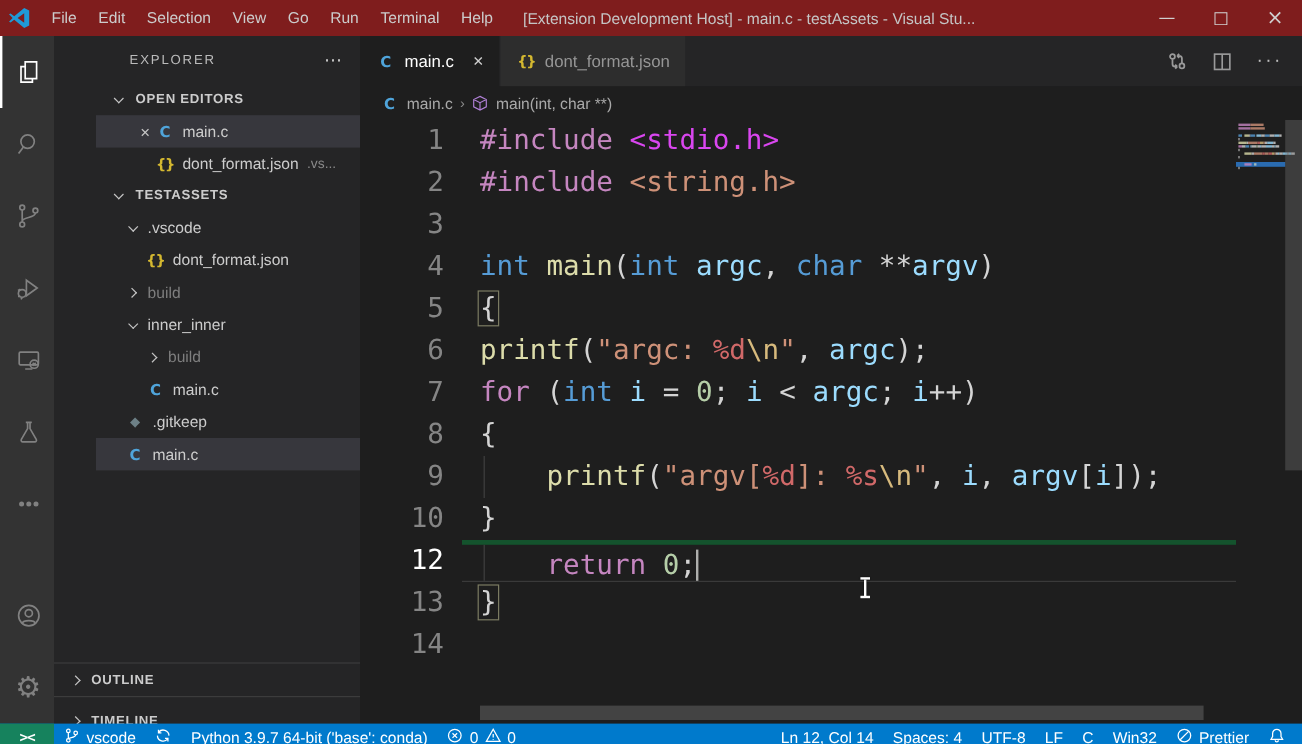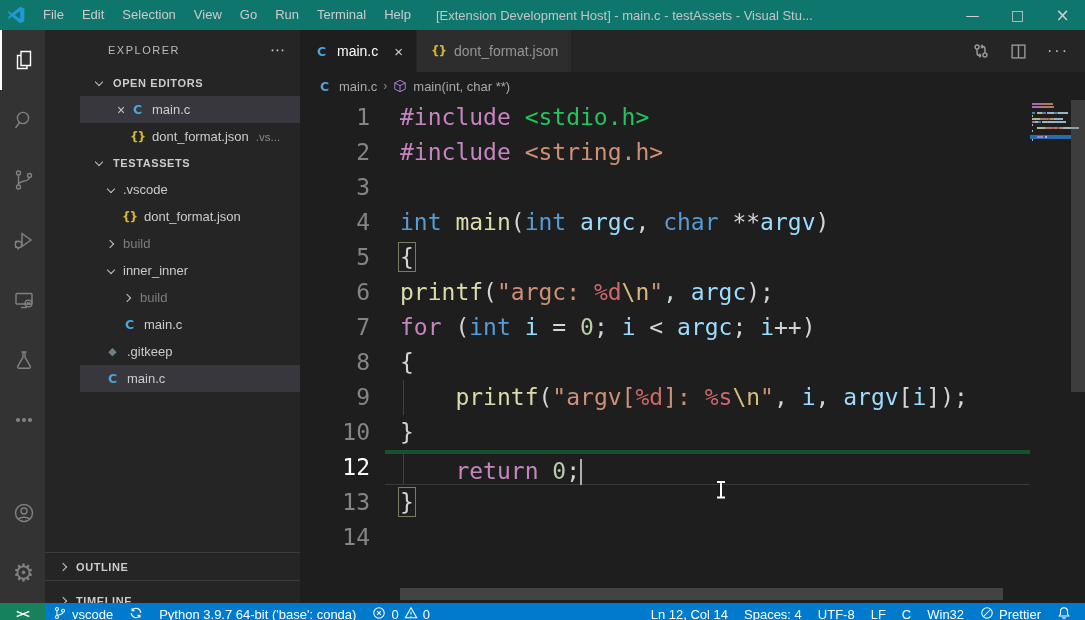--- a/index.html
+++ b/index.html
@@ -1,21 +1,21 @@
 <!DOCTYPE html>
 <html><head>
 <meta charset="utf-8">
 <style>
   * { margin:0; padding:0; box-sizing:border-box; }
   html,body { width:1085px; height:620px; overflow:hidden; background:#1e1e1e; }
   #app { position:relative; width:1085px; height:620px; background:#1e1e1e;
          font-family:"Liberation Sans", sans-serif; color:#ccc; overflow:hidden; }
 
   
-  .titlebar { position:absolute; top:0; left:0; right:0; height:30px; background:#0f766e;
+  .titlebar { position:absolute; top:0; left:0; right:0; height:30px; background:#7f1d1d;
               display:flex; align-items:center; font-size:13px; color:#cccccc; }
   .vslogo { width:20px; height:20px; margin:0 8px 0 6px; flex:none; }
   .menu-item { padding:0 9px; height:30px; line-height:30px; cursor:default; }
   .win-title { margin-left:16px; color:#c5c5c5; white-space:nowrap; overflow:hidden; }
   .win-controls { margin-left:auto; display:flex; height:30px; }
   .win-btn { width:45px; height:30px; display:flex; align-items:center; justify-content:center;
              color:#d0d0d0; font-size:14px; font-family:"DejaVu Sans", sans-serif; }
 
   
   .activitybar { position:absolute; top:30px; left:0; width:45px; height:573px; background:#333333;
@@ -298,21 +298,21 @@
     <svg class="cube" viewBox="0 0 16 16">
       <path d="M8 1.5 L14 4.5 V11.5 L8 14.5 L2 11.5 V4.5 Z M2 4.5 L8 7.5 L14 4.5 M8 7.5 V14.5" fill="none" stroke="#b180d7" stroke-width="1.1"></path>
     </svg>
     <span>main(int, char **)</span>
   </div>
 
   <div class="code">
     <div class="lines" id="code-lines">
         <div class="cl">
           <span class="ln">1</span>
-          <span class="lc"><span class="tok" style="color: rgb(197, 134, 192);">#include </span><span class="tok" style="color: #22c55e;">&lt;stdio.h&gt;</span></span>
+          <span class="lc"><span class="tok" style="color: rgb(197, 134, 192);">#include </span><span class="tok" style="color: #d946ef;">&lt;stdio.h&gt;</span></span>
         </div>
         <div class="cl">
           <span class="ln">2</span>
           <span class="lc"><span class="tok" style="color: rgb(197, 134, 192);">#include </span><span class="tok" style="color: rgb(206, 145, 120);">&lt;string.h&gt;</span></span>
         </div>
         <div class="cl">
           <span class="ln">3</span>
           <span class="lc"></span>
         </div>
         <div class="cl">

